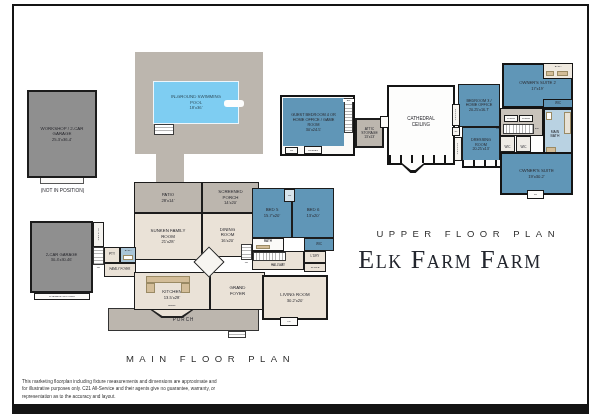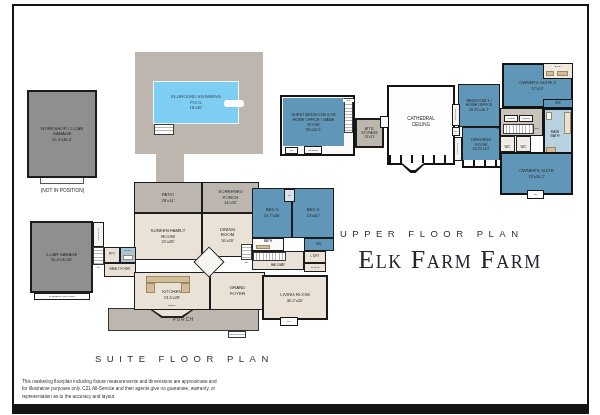--- a/index.html
+++ b/index.html
@@ -19,21 +19,21 @@
   .wht{background:#fbfaf8}
   .lbl{font-size:4.4px;line-height:1.3;color:#2b2b31}
   .dimtxt{font-size:4.2px;line-height:1.3;color:#2b2b31}
   .t2{font-size:3.1px;line-height:1.2}
   .t3{font-size:2.5px;line-height:1.2}
   .vtext{writing-mode:vertical-rl;font-size:2.5px;letter-spacing:.5px;color:#2b2b31}
   .stairsV{background:repeating-linear-gradient(180deg,#ffffff 0 2.2px,#b5b5b5 2.2px 3.2px);border:1px solid #3a3a3a;box-sizing:border-box}
   .stairsH{background:repeating-linear-gradient(90deg,#ffffff 0 2.2px,#b5b5b5 2.2px 3.2px);border:1px solid #3a3a3a;box-sizing:border-box}
   .teeth{background:#fdfdfc;background-image:repeating-linear-gradient(90deg,#141414 0 2px,transparent 2px 11px);border-bottom:2px solid #141414;box-sizing:border-box}
   .fix{position:absolute;box-sizing:border-box;background:#d3bd98;border:.5px solid #9a8a64}
-  .title{letter-spacing:5.5px;font-size:9.5px;color:#2e2e2e;text-align:left}
+  .title{letter-spacing:5.5px;font-size:9.5px;color:#2e2e2e;text-align:right}
   .brand{font-family:"Liberation Serif",serif;font-variant:small-caps;font-size:26px;
          letter-spacing:1.5px;color:#23262e;text-align:center}
   .disc{font-size:4.7px;line-height:1.55;color:#333}
 </style>
 </head>
 <body>
 
 <div id="canvas">
 
   <div class="abs" style="left:12px;top:4px;width:577px;height:410px;border:2px solid #141414;border-bottom:10px solid #141414"></div>
@@ -149,21 +149,21 @@
   <div class="abs" style="left:198px;top:251px;width:22px;height:22px;background:#f7f5f1;border:1.4px solid #222;transform:rotate(45deg)"></div>
 
   <div class="r tan thick" style="left:262px;top:275px;width:66px;height:45px;border-color:#1a1a1a">
     <div class="lbl">LIVING ROOM</div>
     <div class="dimtxt">30.2'x20'</div>
   </div>
   <div class="r wht" style="left:280px;top:317px;width:18px;height:9px;border-color:#141414">
     <div class="t3">FP</div>
   </div>
 
-  <div class="abs title" style="left:95px;top:353px;width:200px">SUITE FLOOR PLAN</div>
+  <div class="abs title" style="left:95px;top:353px;width:200px">MAIN FLOOR PLAN</div>
 
   <div class="abs wht thick" style="left:280px;top:95px;width:75px;height:61px;border:2.4px solid #141414"></div>
   <div class="r blue noborder" style="left:283px;top:98px;width:61px;height:48px">
     <div class="lbl" style="width:48px;font-size:3.9px">GUEST BEDROOM 4 OR HOME OFFICE / GAME ROOM</div>
     <div class="dimtxt" style="font-size:3.9px">30'x24.5'</div>
   </div>
   <div class="r wht thin" style="left:285px;top:147px;width:13px;height:7px">
     <div class="t3">CL</div>
   </div>
   <div class="r wht thin" style="left:304px;top:146px;width:18px;height:8px">

